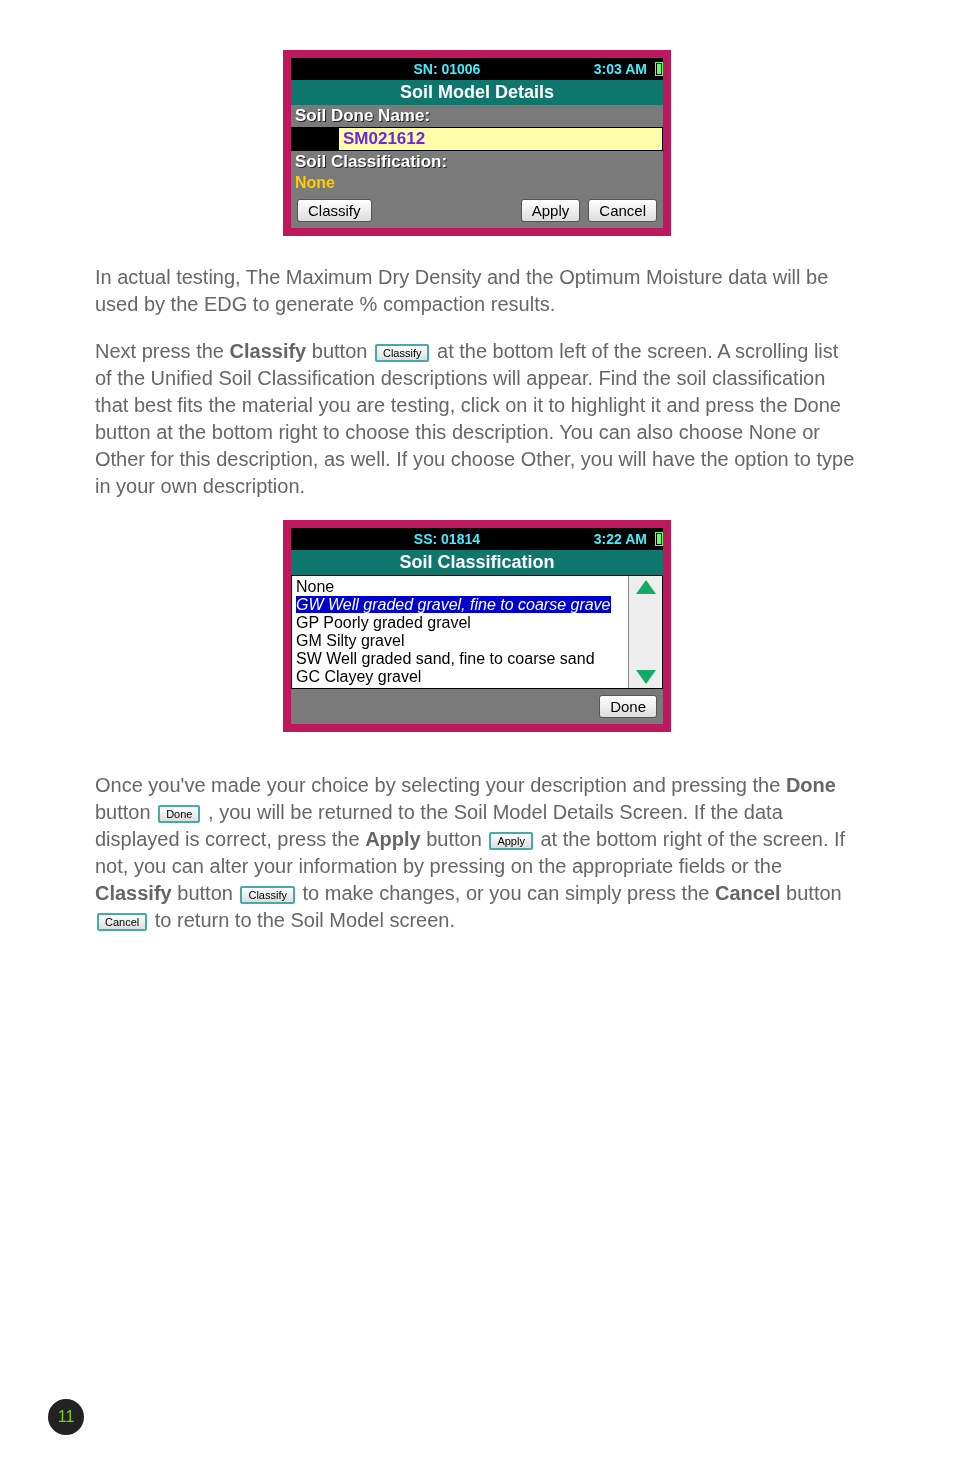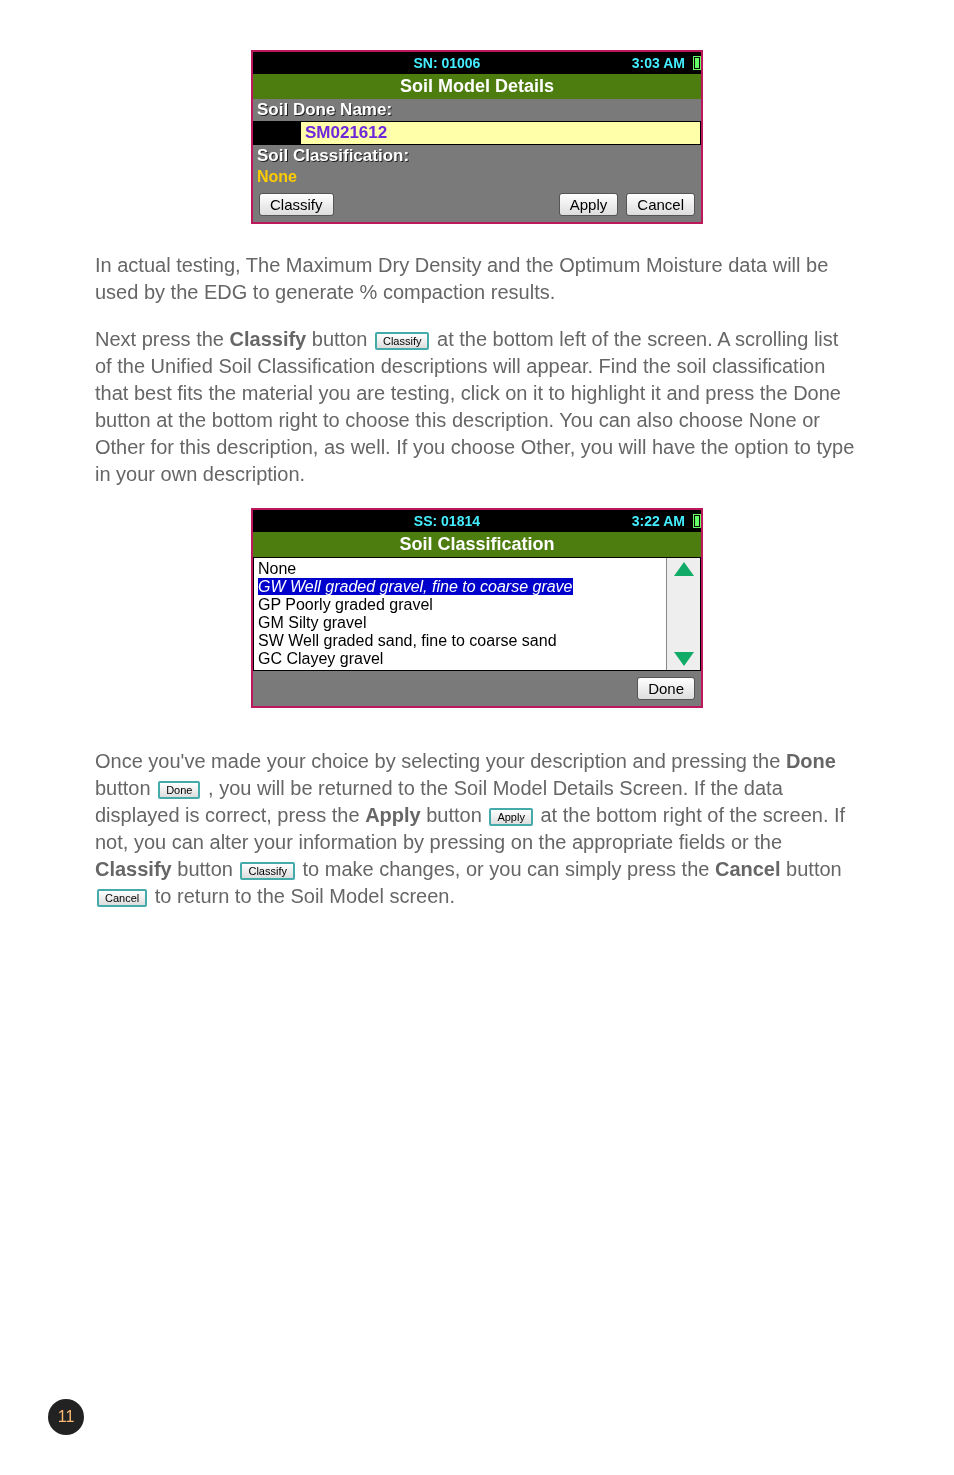--- a/index.html
+++ b/index.html
@@ -7,39 +7,39 @@
     margin: 0;
     padding: 50px 95px 40px 95px;
     width: 954px;
     font-family: Arial, Helvetica, sans-serif;
     color: #666;
     font-size: 20px;
     line-height: 1.35;
     background: #fff;
   }
   .device {
-    width: 452px;
+    width: 388px;
     margin: 0 auto 28px auto;
-    border: 2px solid #be185d;
+    border: 8px solid #be185d;
     background: #000;
   }
   .status-bar {
     display: flex;
     align-items: center;
     background: #000;
     color: #fff;
     font: bold 14px Arial;
     height: 22px;
   }
   .status-center { flex: 1; text-align: center; color: #4ef; }
   .status-right { color: #4ef; padding-right: 4px; margin-left: 21px; }
   .batt { display: inline-block; width: 8px; height: 14px; border: 1px solid #6f6; margin-left: 4px; position: relative; }
   .batt::after { content:""; position:absolute; left:1px; right:1px; bottom:1px; height:10px; background:#6f6; }
   .title-bar {
-    background: #4d7c0f;
+    background: #0f766e;
     color: #fff;
     text-align: center;
     font: bold 18px Arial;
     padding: 2px 0;
   }
   .panel { background:#000; padding: 0; }
   .label-row {
     background: #7a7a7a;
     color: #fff;
     font: bold 17px Arial;
@@ -96,21 +96,21 @@
   .arrow-up{ border-bottom:14px solid #1a6; }
   .arrow-down{ border-top:14px solid #1a6; }
   .highlight { background:#00c; color:#fff; display:inline;font-style:italic; }
   .yell-text { color:#ffcc00; font: bold 16px Arial; padding:1px 4px; background:#7a7a7a; }
   .page-num {
     position: fixed;
     left: 48px;
     bottom: 40px;
     width: 36px; height:36px;
     background:#222;
-    color:#fdba74;
+    color:#84cc16;
     border-radius:50%;
     display:flex;
     align-items:center;
     justify-content:center;
     font: 16px Arial;
   }
   .page-footer-area { height: 120px; }
 </style>
 </head>
 <body>

